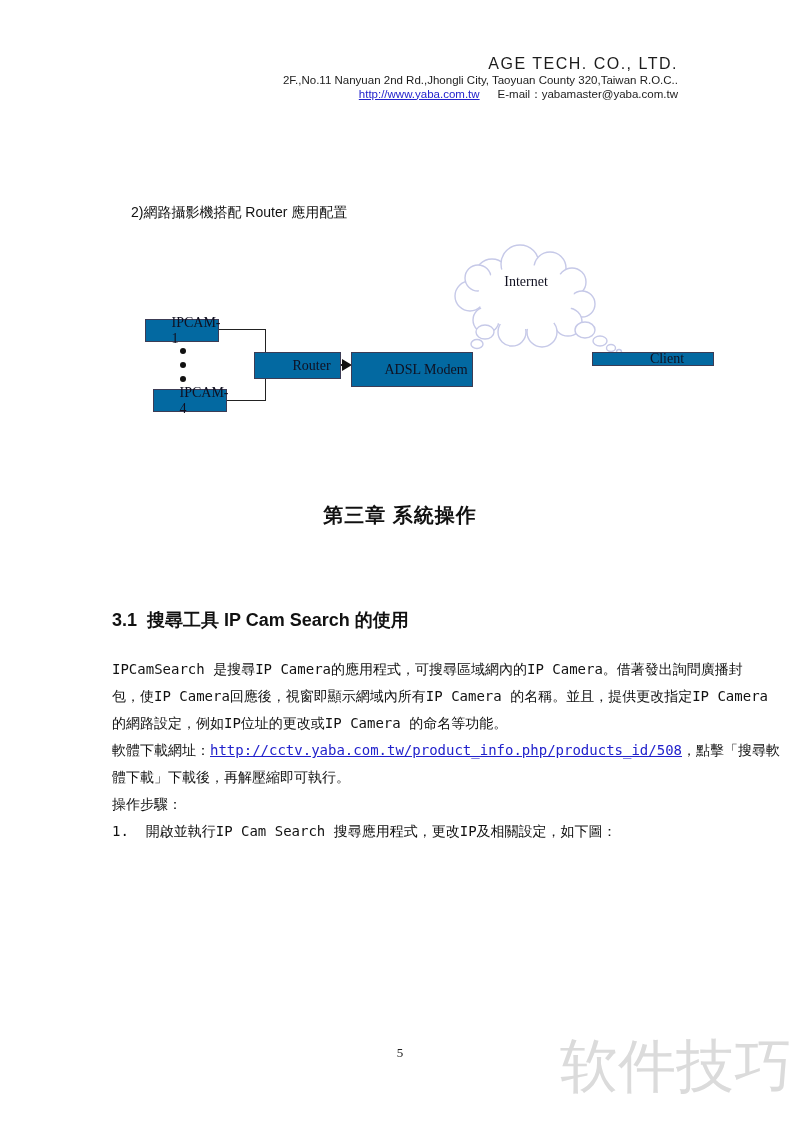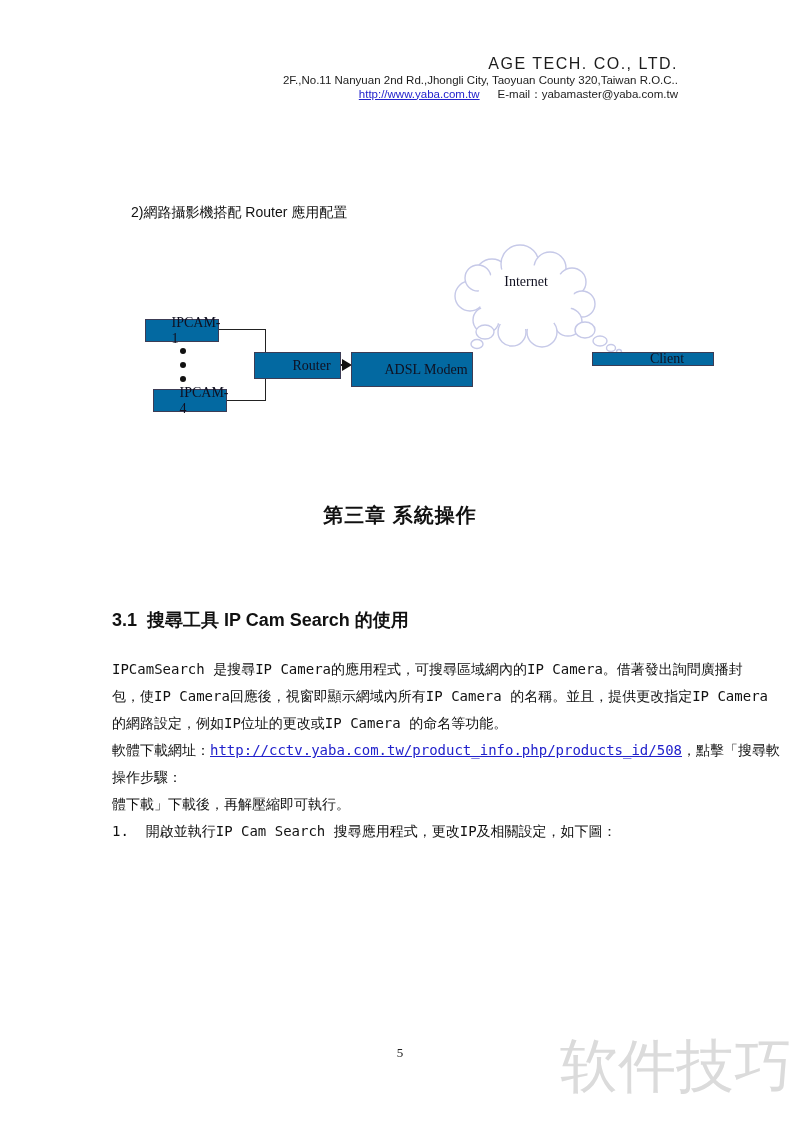--- a/index.html
+++ b/index.html
@@ -122,21 +122,21 @@
 
   <div class="chapter">第三章 系統操作</div>
 
   <div class="sec31">3.1  搜尋工具 IP Cam Search 的使用</div>
 
   <div class="body-text">
     <div class="bline">IPCamSearch 是搜尋IP Camera的應用程式，可搜尋區域網內的IP Camera。借著發出詢問廣播封</div>
     <div class="bline">包，使IP Camera回應後，視窗即顯示網域內所有IP Camera 的名稱。並且，提供更改指定IP Camera</div>
     <div class="bline">的網路設定，例如IP位址的更改或IP Camera 的命名等功能。</div>
     <div class="bline"><span>軟體下載網址：</span><span class="dl-url">http://cctv.yaba.com.tw/product_info.php/products_id/508</span><span>，點擊「搜尋軟</span></div>
+    <div class="bline">體下載」下載後，再解壓縮即可執行。</div>
     <div class="bline">操作步驟：</div>
-    <div class="bline">體下載」下載後，再解壓縮即可執行。</div>
     <div class="bline">1.  開啟並執行IP Cam Search 搜尋應用程式，更改IP及相關設定，如下圖：</div>
   </div>
 
   <div class="pagenum">5</div>
   <div class="watermark">软件技巧</div>
 
 </div>
 
 </body></html>

